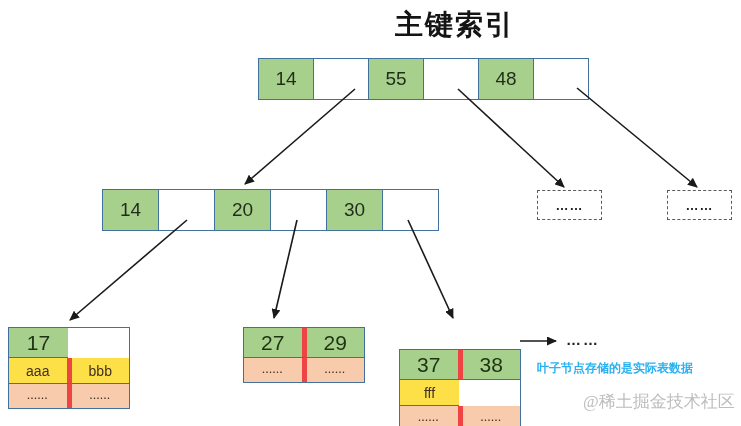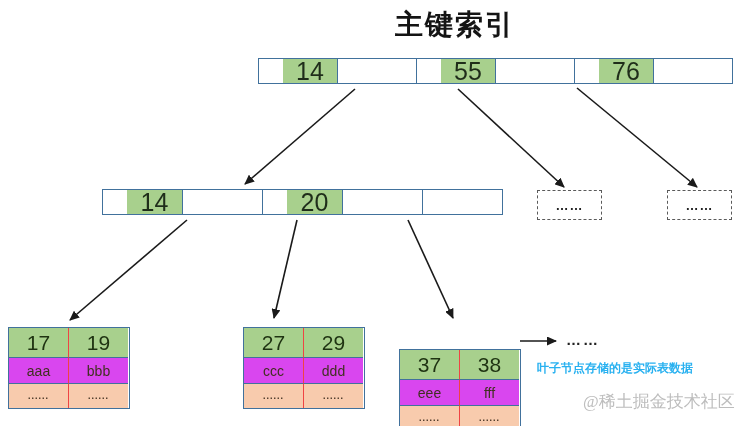--- a/index.html
+++ b/index.html
@@ -8,48 +8,48 @@
     font-family:"Liberation Sans", sans-serif;overflow:hidden;
   }
   .title{
     position:absolute;left:330px;top:6px;width:250px;text-align:center;
     font-family:Liberation Serif, serif;font-weight:bold;font-size:28px;color:#141414;
     letter-spacing:2px;
   }
   
   .node{position:absolute;display:flex;border:1px solid #41719c;background:#fff;}
   .node .cell{
-    width:54px;height:24px;display:flex;align-items:center;justify-content:center;
-    border-right:1px solid #41719c;font-size:25px;color:#1f2d1a;margin-left:24px;
+    width:54px;height:40px;display:flex;align-items:center;justify-content:center;
+    border-right:1px solid #41719c;font-size:19px;color:#1f2d1a;
   }
   .node .cell:last-child{border-right:none;}
   .cell.key{background:#a8d08d;}
   .cell.ptr{background:#ffffff;}
   #root-node{left:258px;top:58px;}
   #internal-node{left:102px;top:189px;}
   #internal-node .cell{width:55px;}
   
   .dashed-node{
     position:absolute;width:63px;height:28px;border:1.5px dashed #5a5a5a;
     display:flex;align-items:center;justify-content:center;
     font-size:13px;font-weight:bold;color:#222;letter-spacing:1px;background:#fff;
   }
   #dashed-node-1{left:537px;top:190px;}
   #dashed-node-2{left:667px;top:190px;}
   
   .leaf{position:absolute;width:120px;border:1px solid #41719c;}
   .leaf .row{display:flex;}
   .leaf .tcell{
     width:59px;display:flex;align-items:center;justify-content:center;
-    border-right:1px solid #ef4444;border-bottom:1px solid #41719c;color:#262626;
+    border-right:5px solid #ef4444;border-bottom:1px solid #41719c;color:#262626;
   }
   .leaf .row .tcell:last-child{border-right:none;}
   .leaf .row:last-child .tcell{border-bottom:none;}
   .leaf .krow .tcell{height:29px;background:#a8d08d;font-size:21px;color:#1f3312;}
-  .leaf .vrow .tcell{height:25px;background:#d946ef;font-size:14px;color:#403020;}
+  .leaf .vrow .tcell{height:25px;background:#fde047;font-size:14px;color:#403020;}
   .leaf .mrow .tcell{height:24px;background:#f8cbad;font-size:9px;font-weight:bold;letter-spacing:1px;color:#403020;}
   #leaf-1{left:8px;top:327px;}
   #leaf-2{left:196px;top:327px;margin-left:47px;}
   #leaf-3{left:399px;top:327px;margin-top:22px;}
   
   .next-ellipsis{
     position:absolute;left:566px;top:331px;font-size:15px;font-weight:bold;color:#222;
     letter-spacing:2px;
   }
   .annotation{
@@ -66,72 +66,67 @@
 
 <div id="stage">
 
   <div class="title">主键索引</div>
 
   <div class="node" id="root-node">
     <span class="cell key">14</span>
     <span class="cell ptr"></span>
     <span class="cell key">55</span>
     <span class="cell ptr"></span>
-    <span class="cell key">76</span>
+    <span class="cell key">48</span>
     <span class="cell ptr"></span>
   </div>
 
   <div class="node" id="internal-node">
     <span class="cell key">14</span>
     <span class="cell ptr"></span>
     <span class="cell key">20</span>
     <span class="cell ptr"></span>
+    <span class="cell key">30</span>
     <span class="cell ptr"></span>
   </div>
 
   <div class="dashed-node" id="dashed-node-1">……</div>
   <div class="dashed-node" id="dashed-node-2">……</div>
 
   <div class="leaf" id="leaf-1">
     <div class="row krow">
       <span class="tcell">17</span>
-      <span class="tcell">19</span>
     </div>
     <div class="row vrow">
       <span class="tcell">aaa</span>
       <span class="tcell">bbb</span>
     </div>
     <div class="row mrow">
       <span class="tcell">......</span>
       <span class="tcell">......</span>
     </div>
   </div>
 
   <div class="leaf" id="leaf-2">
     <div class="row krow">
       <span class="tcell">27</span>
       <span class="tcell">29</span>
     </div>
-    <div class="row vrow">
-      <span class="tcell">ccc</span>
-      <span class="tcell">ddd</span>
-    </div>
     <div class="row mrow">
       <span class="tcell">......</span>
       <span class="tcell">......</span>
     </div>
   </div>
 
   <div class="leaf" id="leaf-3">
     <div class="row krow">
       <span class="tcell">37</span>
       <span class="tcell">38</span>
     </div>
     <div class="row vrow">
-      <span class="tcell">eee</span>
       <span class="tcell">fff</span>
     </div>
     <div class="row mrow">
       <span class="tcell">......</span>
       <span class="tcell">......</span>
     </div>
   </div>
 
   <div class="next-ellipsis">……</div>
 

